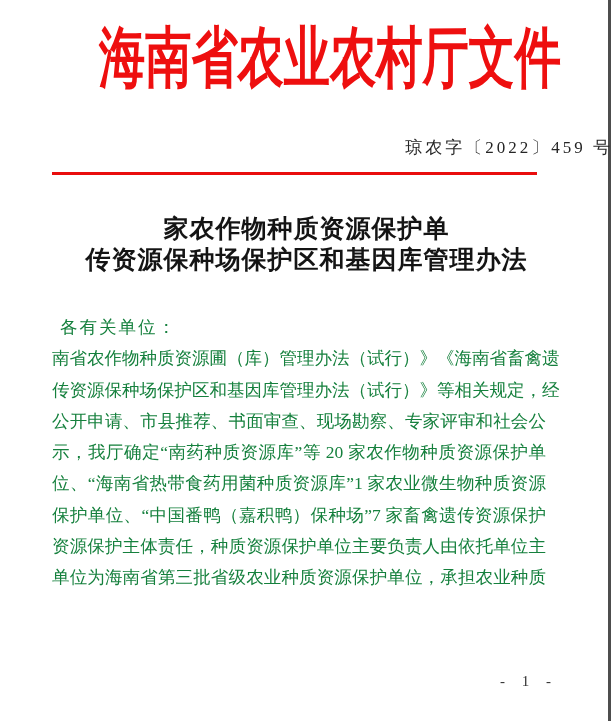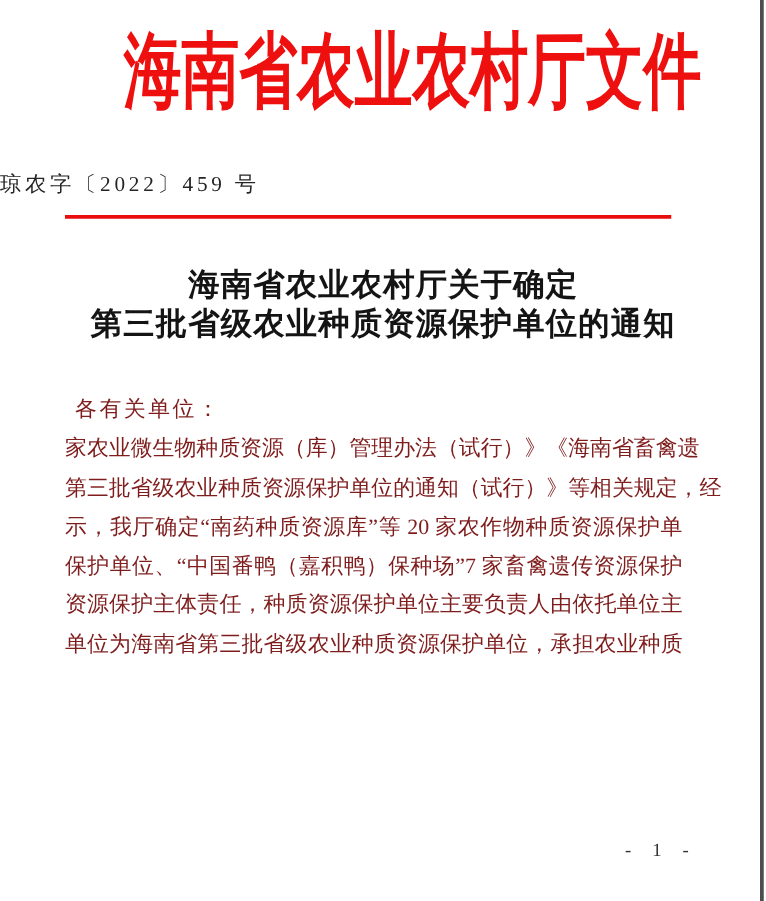--- a/index.html
+++ b/index.html
@@ -38,21 +38,21 @@
     display: inline-block;
     transform: scaleX(0.70);
     transform-origin: center;
   }
   
   .doc-number {
     position: absolute;
     top: 136px;
     left: 0;
     width: 100%;
-    text-align: left;
+    text-align: right;
     font-size: 17px;
     letter-spacing: 3px;
     color: #252525;
   }
   
   .red-line {
     position: absolute;
     top: 172px;
     left: 52px;
     width: 485px;
@@ -72,21 +72,21 @@
     line-height: 31px;
     letter-spacing: 1px;
   }
   
   .body-block {
     position: absolute;
     top: 312px;
     left: 52px;
     width: 494px;
     font-size: 17.5px;
-    color: #7f1d1d;
+    color: #15803d;
   }
   .body-block .line {
     height: 31.3px;
     line-height: 31.3px;
     text-align: justify;
     text-align-last: justify;
     white-space: nowrap;
     box-sizing: border-box;
   }
   .body-block .salutation {
@@ -119,29 +119,31 @@
 
   <div class="header-title">
     <span class="inner">海南省农业农村厅文件</span>
   </div>
 
   <div class="doc-number">琼农字〔2022〕459 号</div>
 
   <div class="red-line"></div>
 
   <div class="notice-title">
-    <div>海南省农业农村厅关于确定</div>
-    <div>第三批省级农业种质资源保护单位的通知</div>
+    <div>家农作物种质资源保护单</div>
+    <div>传资源保种场保护区和基因库管理办法</div>
   </div>
 
   <div class="body-block">
     <div class="line salutation">各有关单位：</div>
-    <div class="line">家农业微生物种质资源（库）管理办法（试行）》《海南省畜禽遗</div>
-    <div class="line">第三批省级农业种质资源保护单位的通知（试行）》等相关规定，经</div>
+    <div class="line">南省农作物种质资源圃（库）管理办法（试行）》《海南省畜禽遗</div>
+    <div class="line">传资源保种场保护区和基因库管理办法（试行）》等相关规定，经</div>
+    <div class="line">公开申请、市县推荐、书面审查、现场勘察、专家评审和社会公</div>
     <div class="line">示，我厅确定“南药种质资源库”等 20 家农作物种质资源保护单</div>
+    <div class="line">位、“海南省热带食药用菌种质资源库”1 家农业微生物种质资源</div>
     <div class="line">保护单位、“中国番鸭（嘉积鸭）保种场”7 家畜禽遗传资源保护</div>
     <div class="line">资源保护主体责任，种质资源保护单位主要负责人由依托单位主</div>
     <div class="line">单位为海南省第三批省级农业种质资源保护单位，承担农业种质</div>
   </div>
 
   <div class="page-number">- 1 -</div>
 
 </div>
 
 </body></html>

